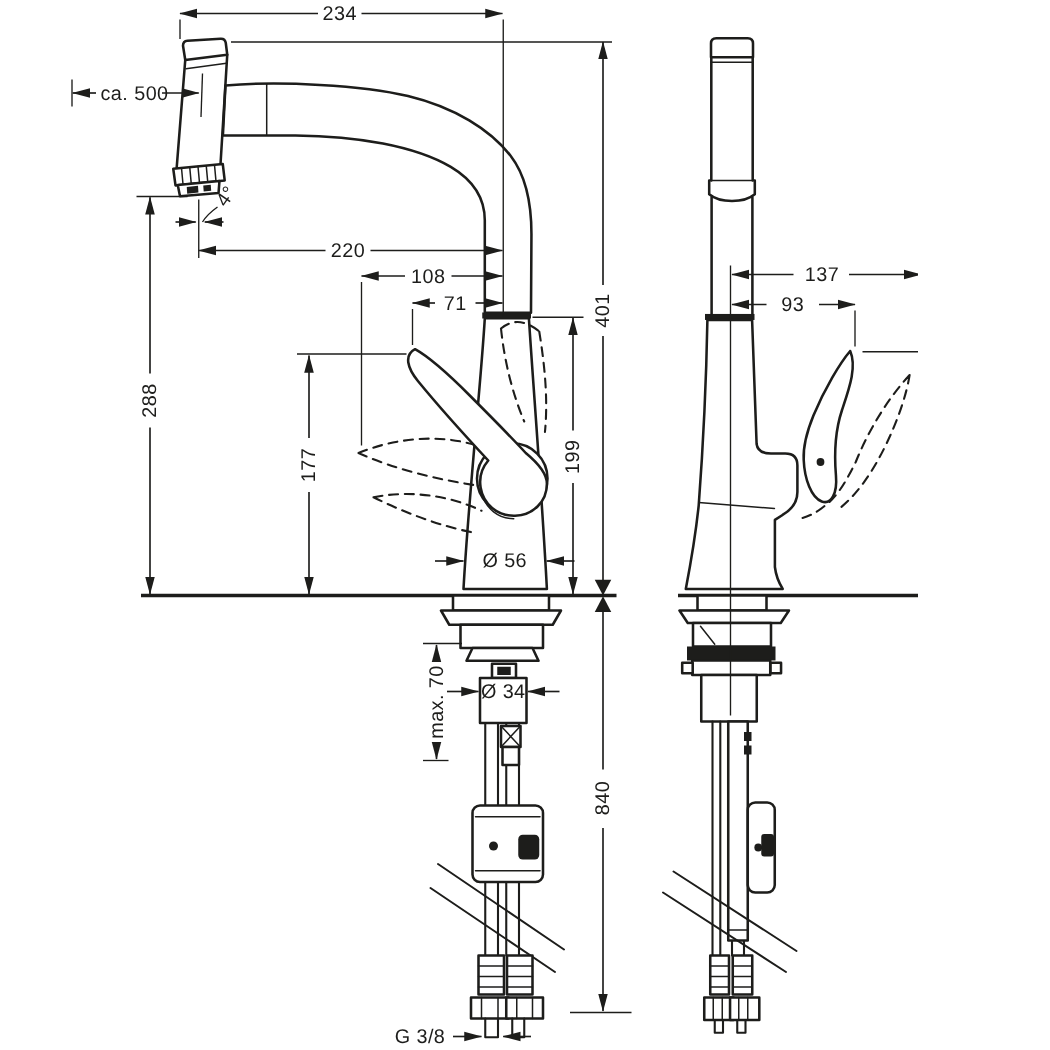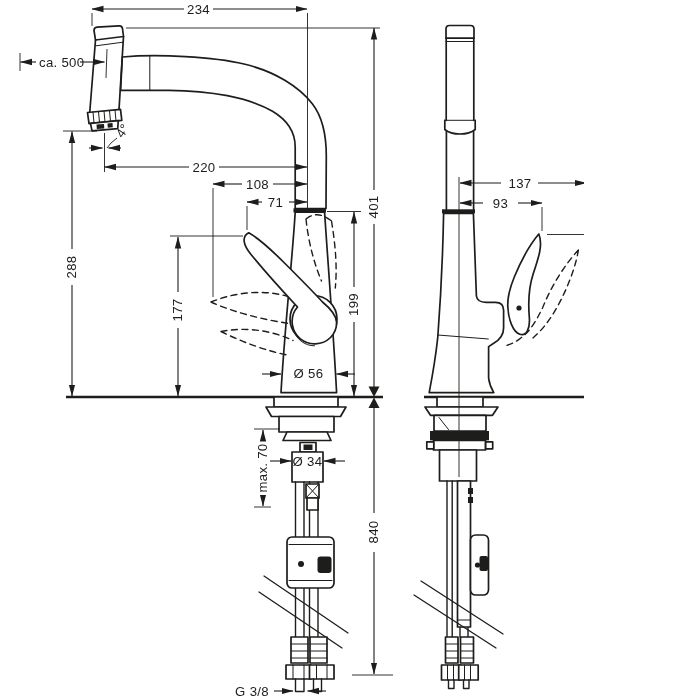--- a/index.html
+++ b/index.html
@@ -1,16 +1,16 @@
 <!DOCTYPE html>
 <html><head>
 <meta charset="utf-8">
 <style>
   html,body{margin:0;padding:0;background:#ffffff;}
-  .stage{width:584px;height:700px;position:relative;background:#ffffff;overflow:hidden;}
+  .stage{width:584px;height:700px;position:relative;background:#ffffff;overflow:hidden;margin-left:28px;}
   svg{display:block;}
   
   .o  {fill:none;stroke:#1d1d1b;stroke-width:1.7;stroke-linejoin:round;stroke-linecap:round;}
   .of {fill:#ffffff;stroke:#1d1d1b;stroke-width:1.7;stroke-linejoin:round;}
   .th {fill:none;stroke:#1d1d1b;stroke-width:1;stroke-linecap:round;}
   .dk {fill:#1d1d1b;stroke:none;}
   .d  {fill:none;stroke:#1d1d1b;stroke-width:1.4;stroke-dasharray:6 4.5;stroke-linecap:round;}
   .deck{fill:none;stroke:#1d1d1b;stroke-width:2.4;}
   
   .dim{fill:none;stroke:#1d1d1b;stroke-width:1.1;}

